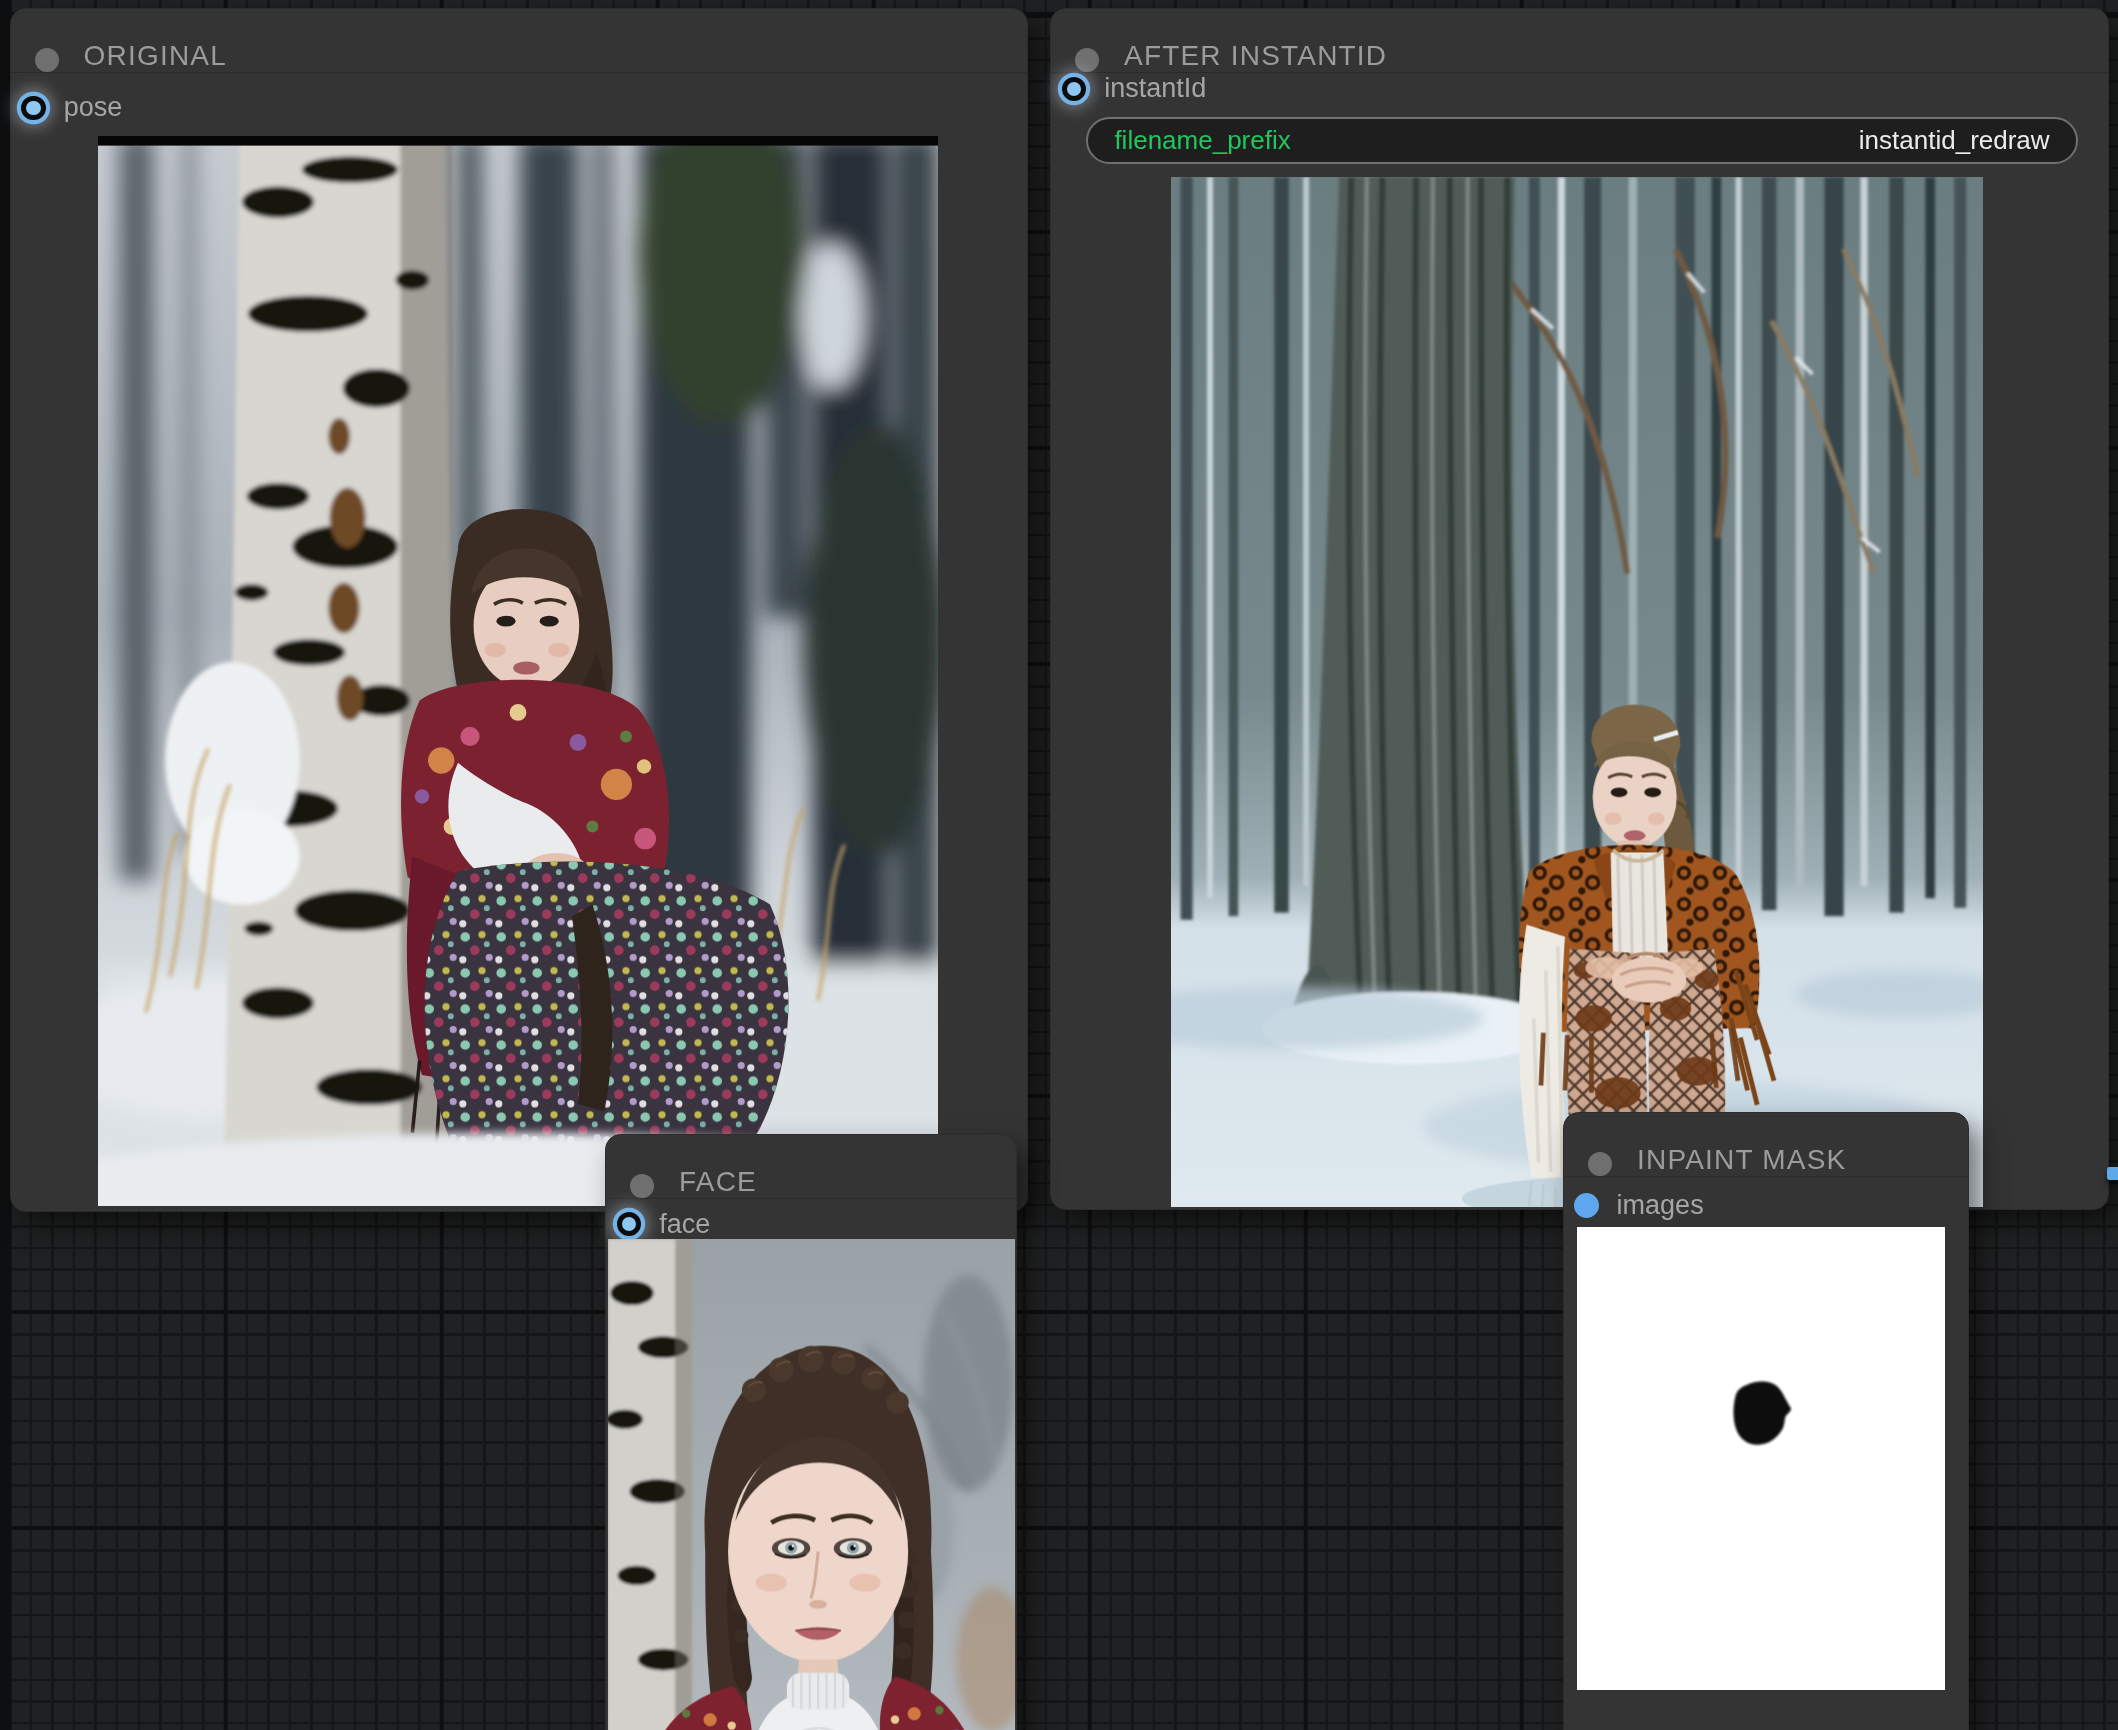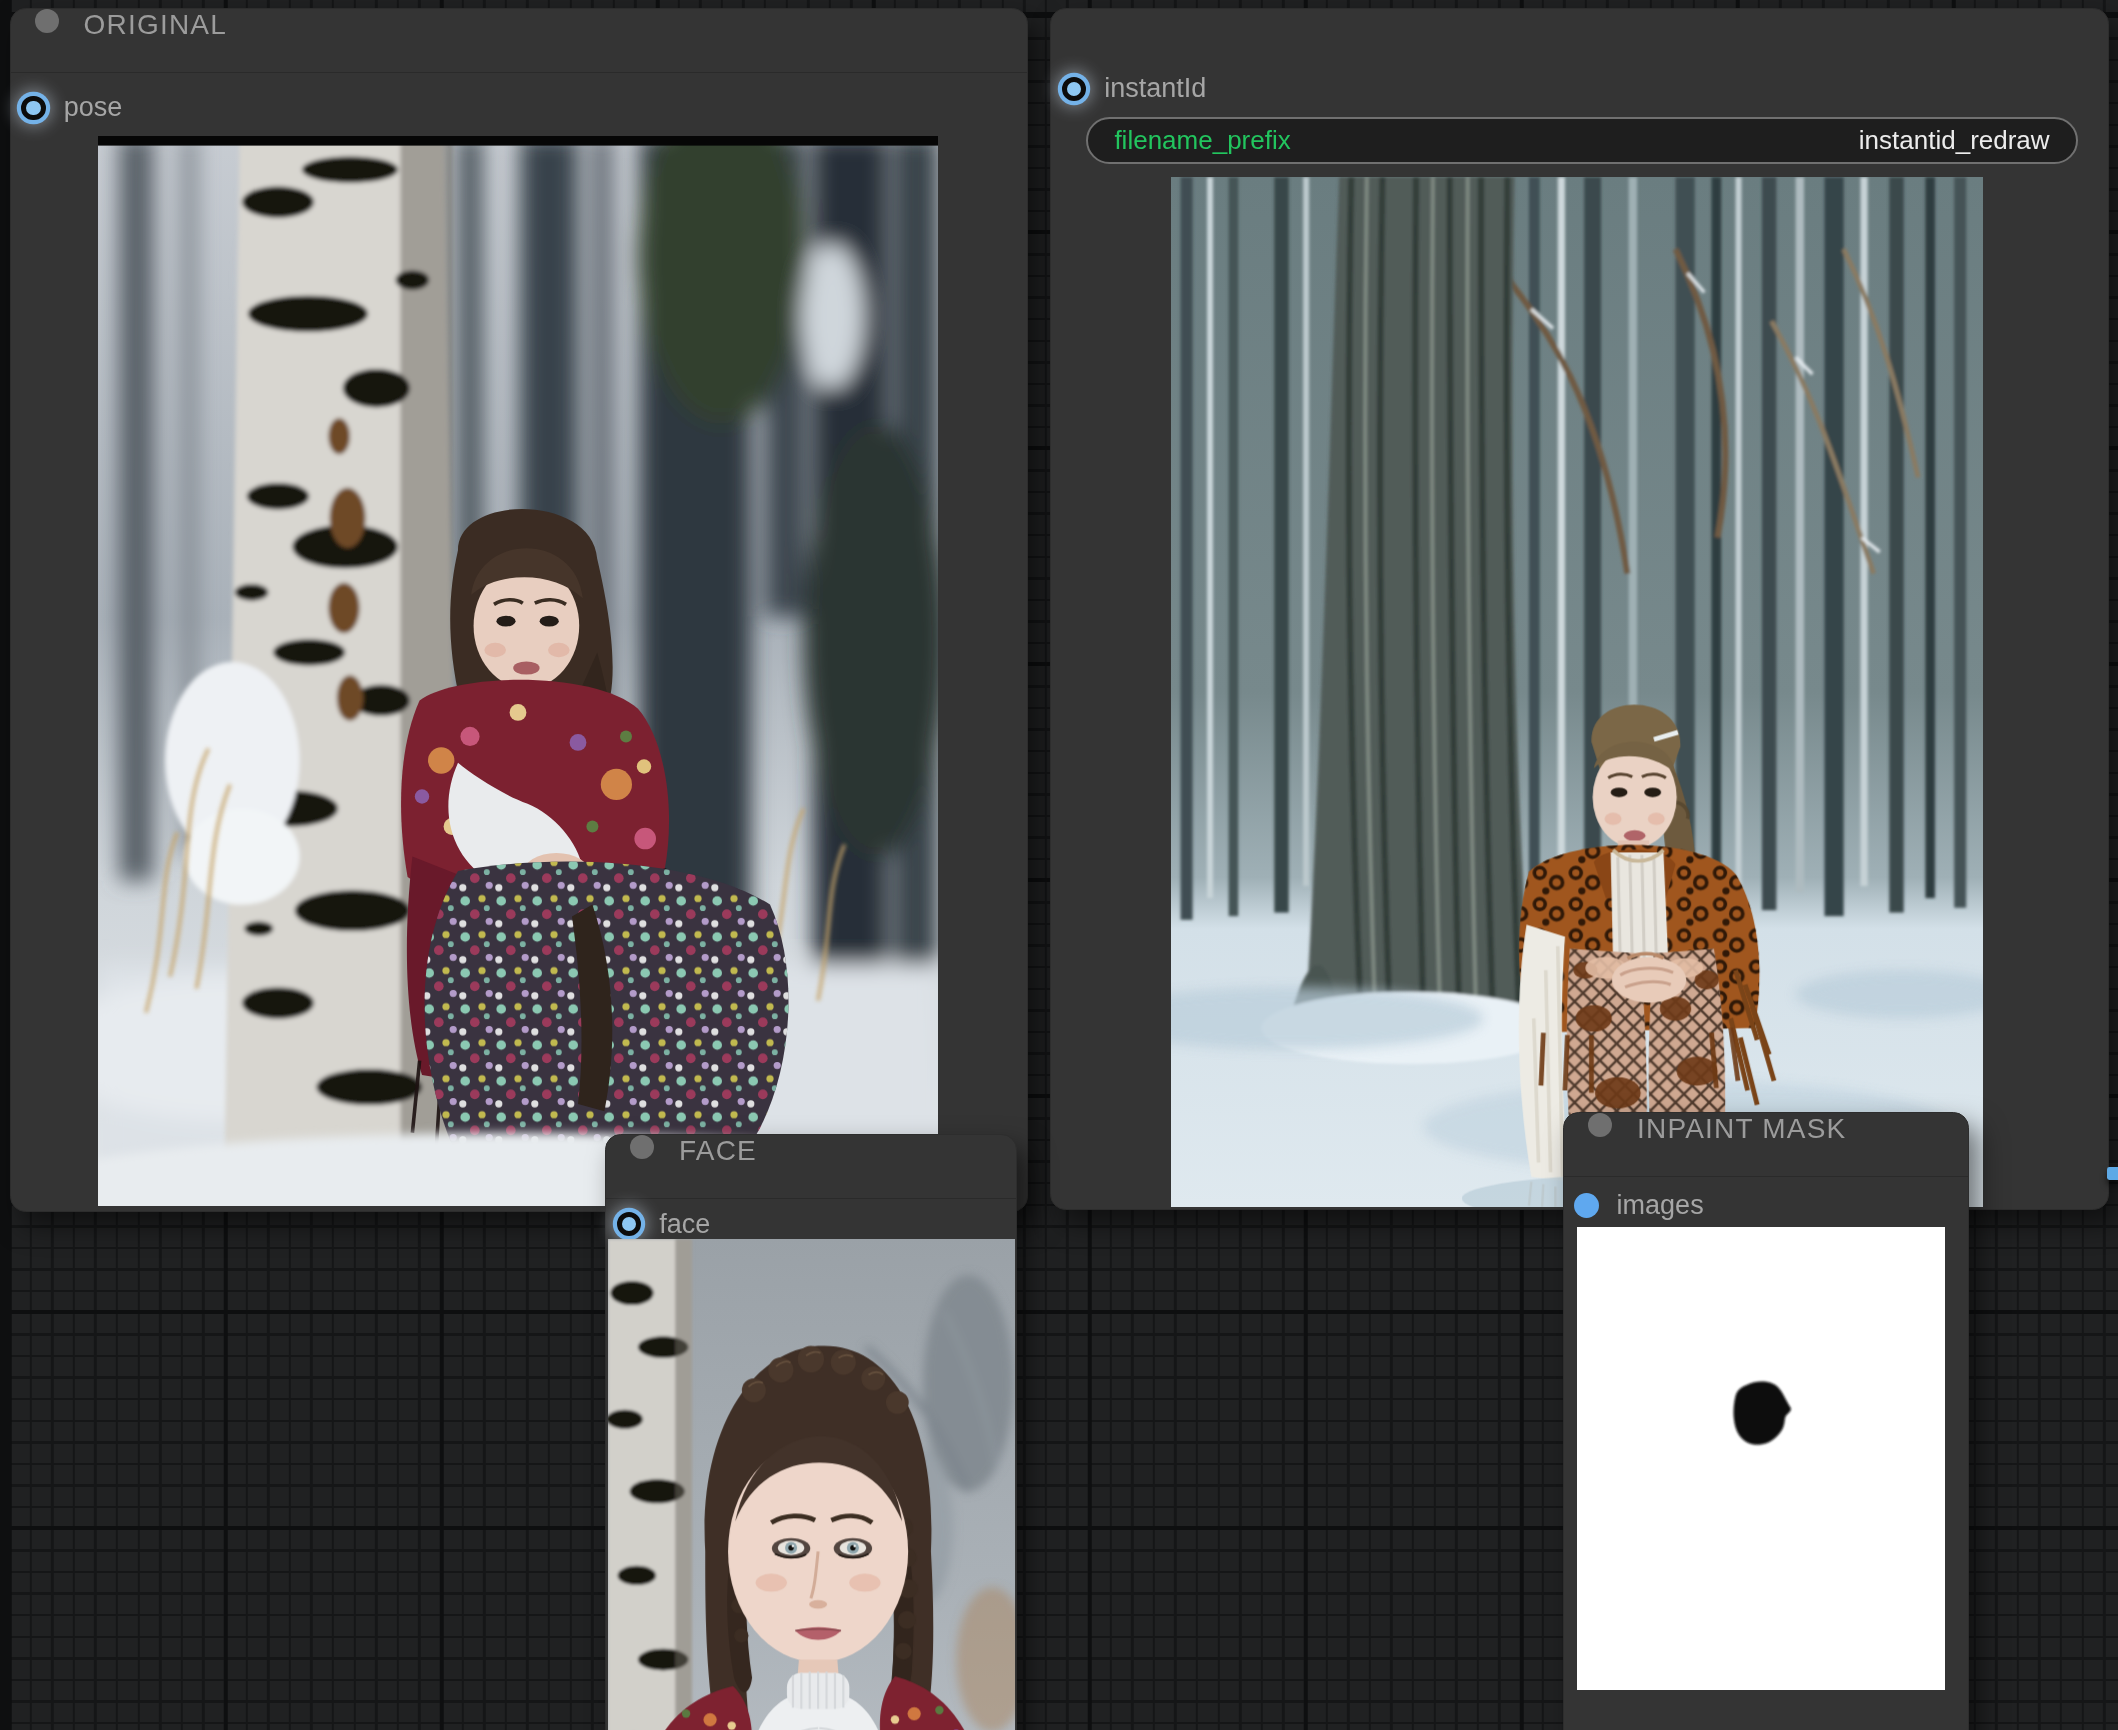--- a/index.html
+++ b/index.html
@@ -13,21 +13,21 @@
       repeating-linear-gradient(90deg,#151617 0 2.4px,transparent 2.4px 21.6px),
       repeating-linear-gradient(0deg,#151617 0 2.4px,transparent 2.4px 21.6px);
     background-position:7.8px 16px,7.8px 16px,7.8px 16px,7.8px 16px;
   }
   .edge-strip{position:absolute;left:0;top:0;width:7.8px;height:1730px;background:#0e0f10;}
   .node{
     position:absolute;background:#343434;border:1.2px solid #2d2d2d;border-radius:15.6px;
     box-shadow:10.8px 13.2px 26.4px rgba(0,0,0,.5);box-sizing:border-box;
   }
   .node-header{
-    height:63px;display:flex;align-items:flex-start;gap:25px;padding:0 24px;
+    height:63px;display:flex;align-items:flex-end;gap:25px;padding:0 24px;
     border-bottom:1.8px solid #2a2a2a;
   }
   .collapse-dot{width:24px;height:24px;border-radius:50%;background:#6f6f6f;flex:0 0 auto;}
   .node-title{font-size:28px;color:#9c9c9c;letter-spacing:1.2px;white-space:nowrap;}
   .slot-row{position:absolute;left:14.4px;display:flex;align-items:center;gap:18px;height:34px;}
   .slot-ring{
     width:14.4px;height:14.4px;border-radius:50%;background:#8ec7f2;border:5.4px solid #0c0c0c;
     box-shadow:0 0 0 4.2px #74b2e8,0 0 15.6px 7.2px rgba(225,238,255,.38);flex:0 0 auto;margin-left:-3.6px;
   }
   .slot-solid{width:25px;height:25px;border-radius:50%;background:#5fa8ef;flex:0 0 auto;margin-left:-4.8px;}
@@ -192,20 +192,24 @@
           <path d="M300,612 C258,682 268,782 300,852 C360,882 480,877 542,842 C577,792 587,700 560,640 C500,602 380,597 300,612 Z" fill="url(#skirt-floral)" opacity="0.95"></path>
           <path d="M412,640 C432,700 432,762 422,812 L400,806 C406,756 402,700 395,650 Z" fill="#2f241c"></path>
         </g>
         <ellipse cx="350" cy="882" rx="430" ry="52" fill="#e8ecef" filter="url(#pb4)"></ellipse>
         <rect x="0" y="0" width="700" height="8" fill="#060606"></rect>
       </svg>
     </div>
   </div>
 
   <div class="node" id="node-after" style="left:1050px;top:7.8px;width:1059px;height:1202px;z-index:1;">
+    <div class="node-header">
+      <span class="collapse-dot"></span>
+      <span class="node-title">AFTER INSTANTID</span>
+    </div>
     <div class="slot-row" style="top:63px;">
       <span class="slot-ring"></span>
       <span class="slot-label">instantId</span>
     </div>
     <div class="widget-pill" style="left:35px;top:108px;width:992px;height:47px;">
       <span class="widget-label">filename_prefix</span>
       <span class="widget-value">instantid_redraw</span>
     </div>
     <div class="preview" style="left:120px;top:168px;width:812px;height:1030px;">
       <svg width="812" height="1030" viewBox="0 0 676 857" preserveAspectRatio="none">

